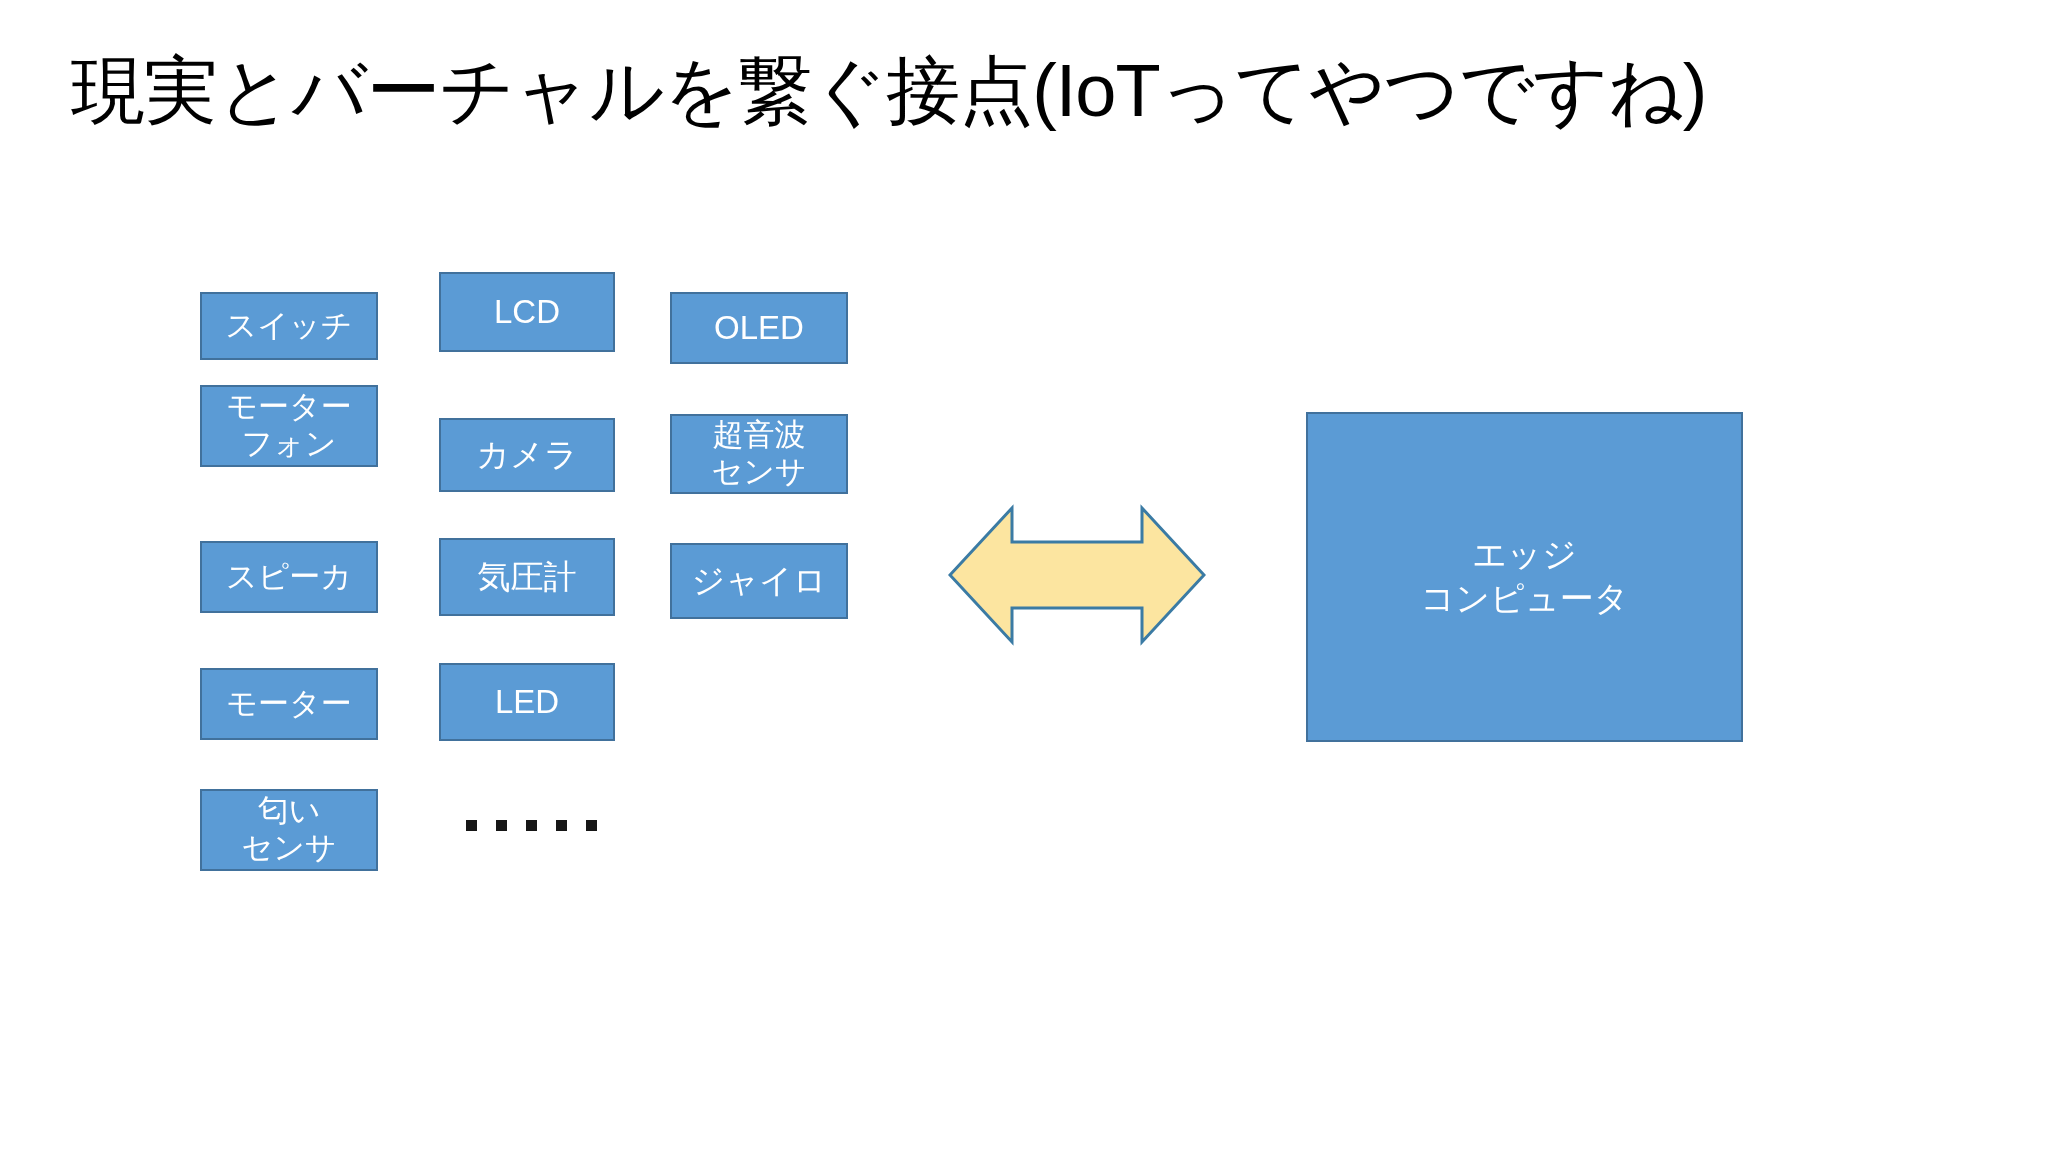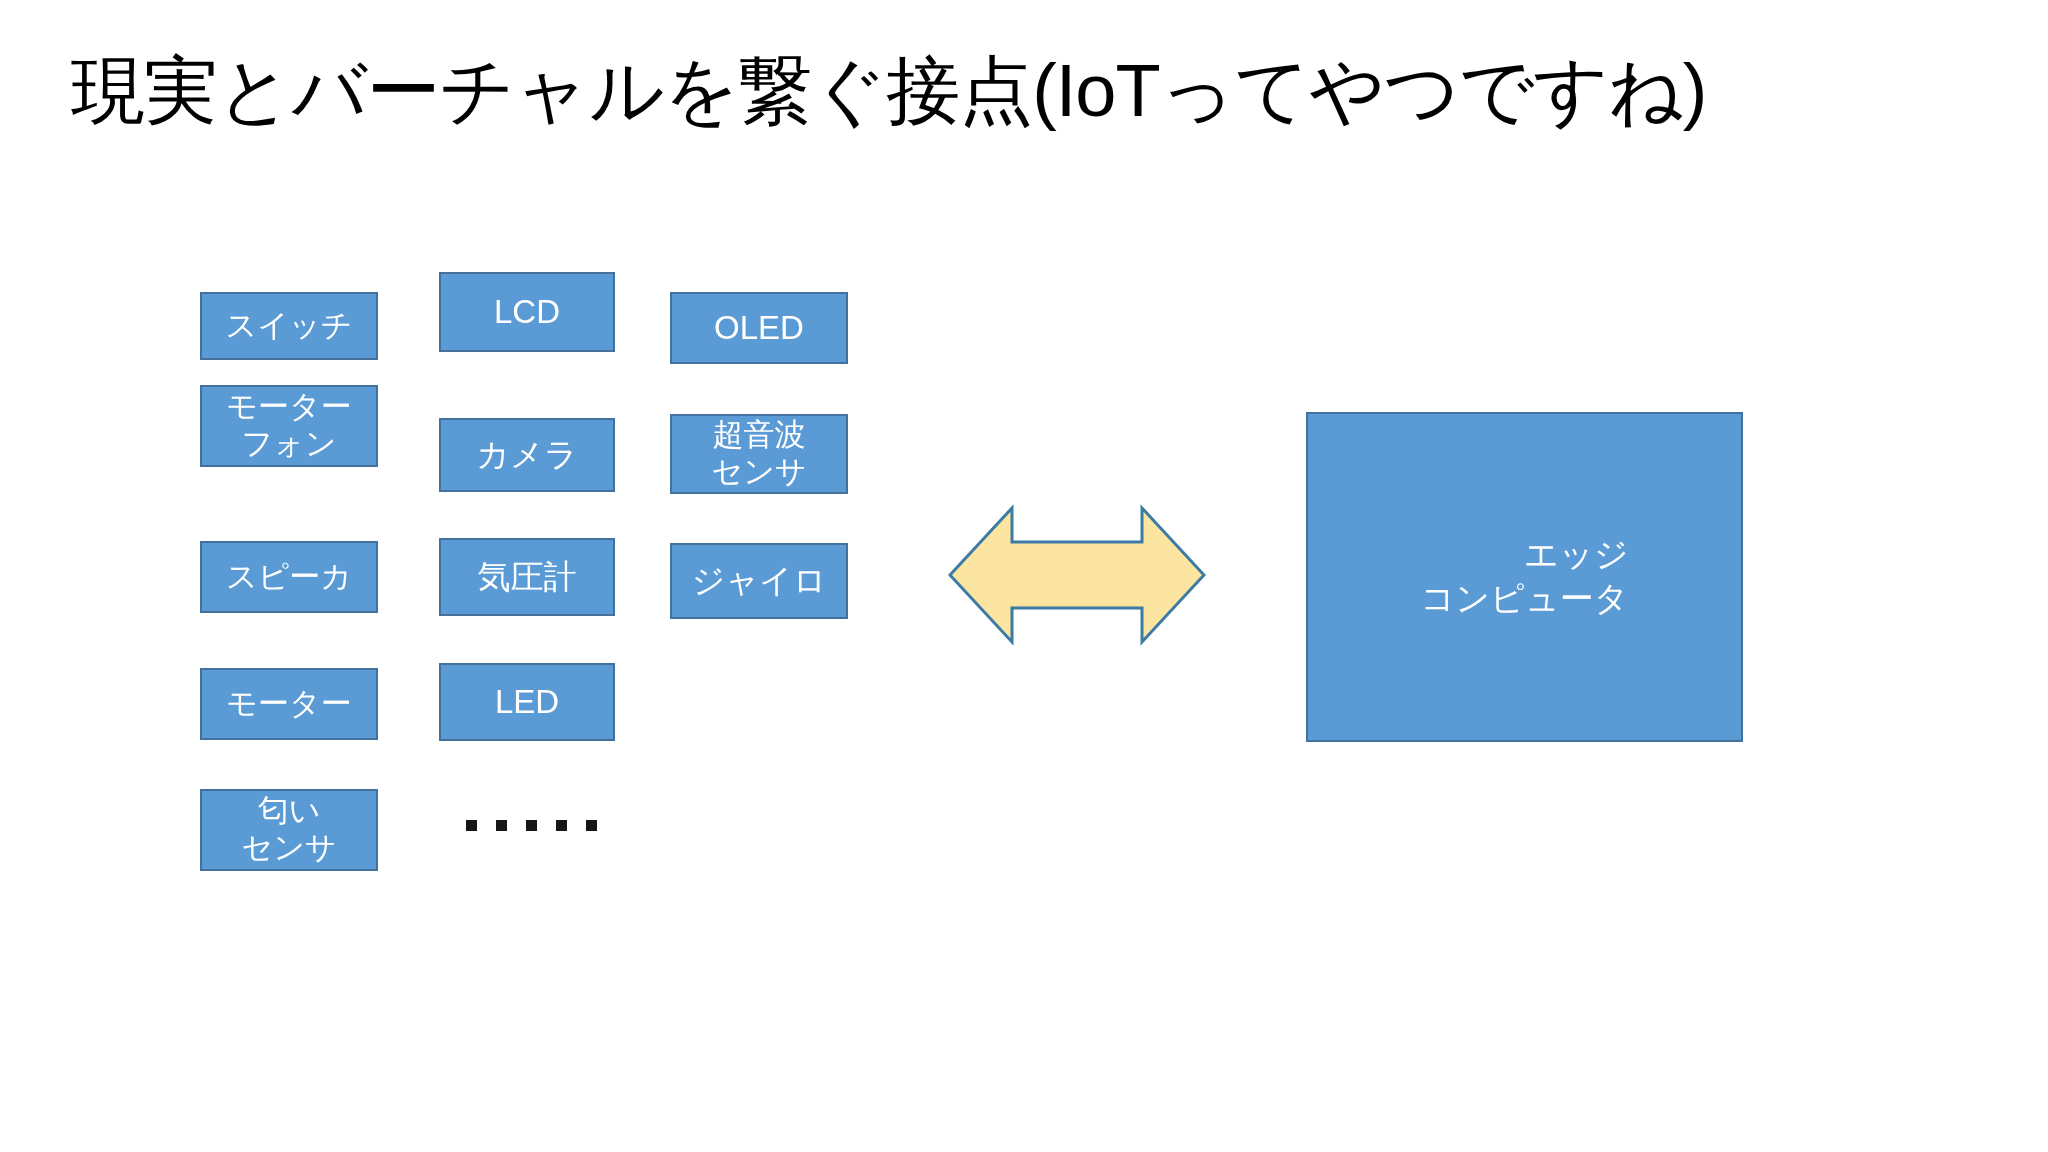--- a/index.html
+++ b/index.html
@@ -100,21 +100,21 @@
     border: 2px solid #41719C;
     box-sizing: border-box;
     display: flex;
     align-items: center;
     justify-content: center;
   }
   .edge-label {
     color: #ffffff;
     font-size: 34px;
     line-height: 1.28;
-    text-align: right;
+    text-align: center;
     white-space: pre-line;
   }
 
   
   .caption {
     position: absolute;
     left: 280px;
     top: 1020px;
     font-size: 60px;
     line-height: 84px;

